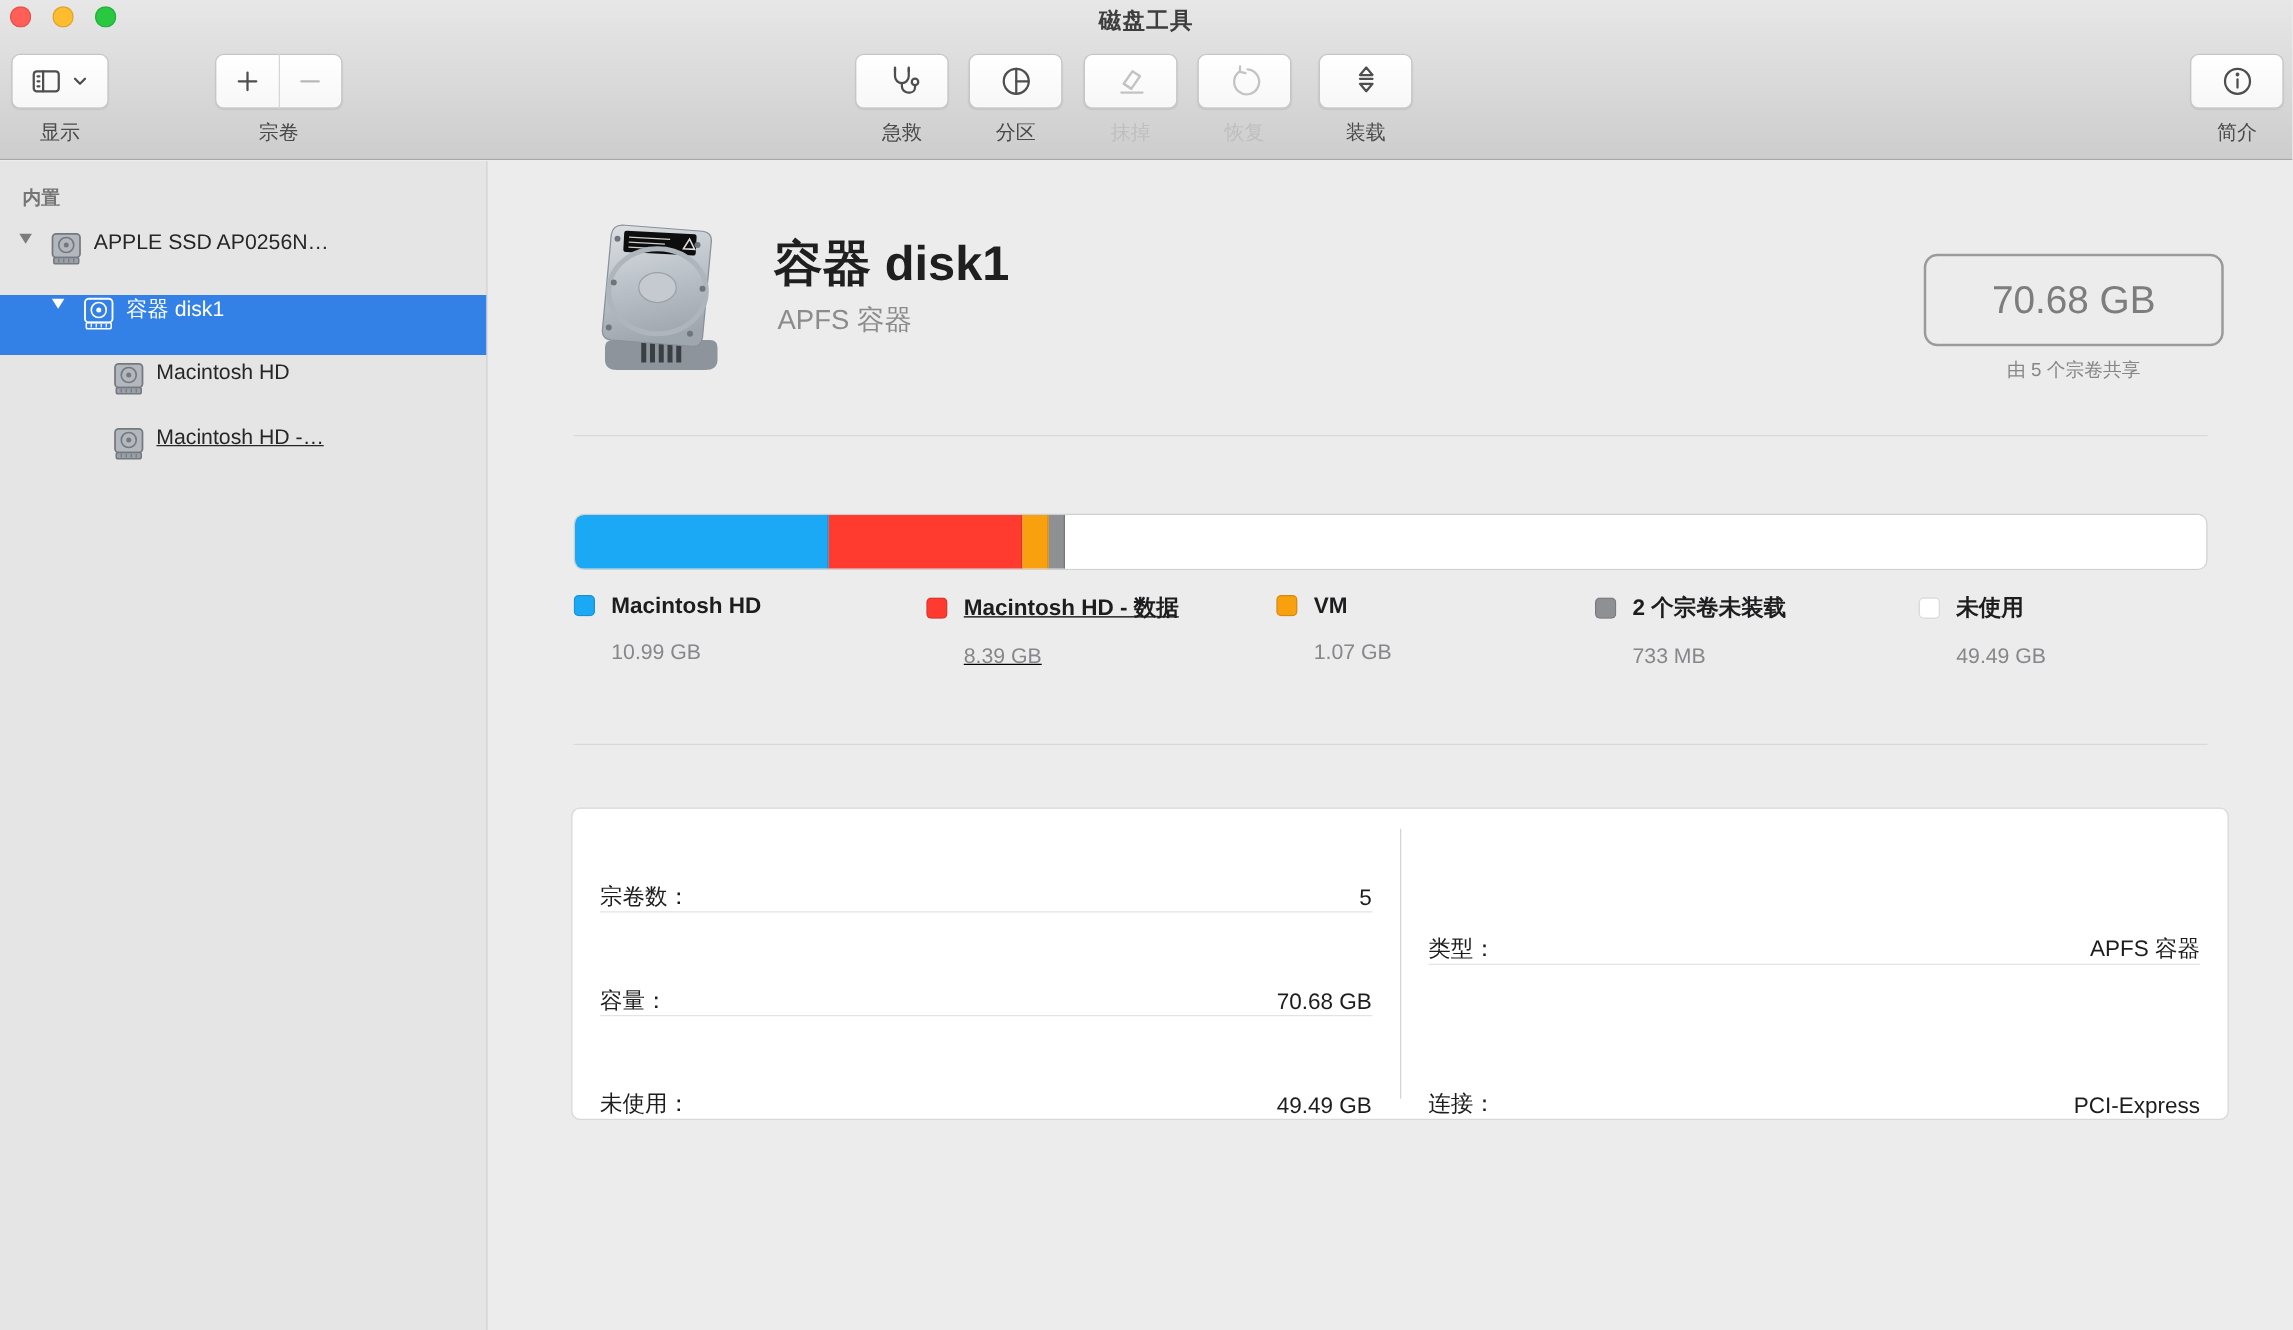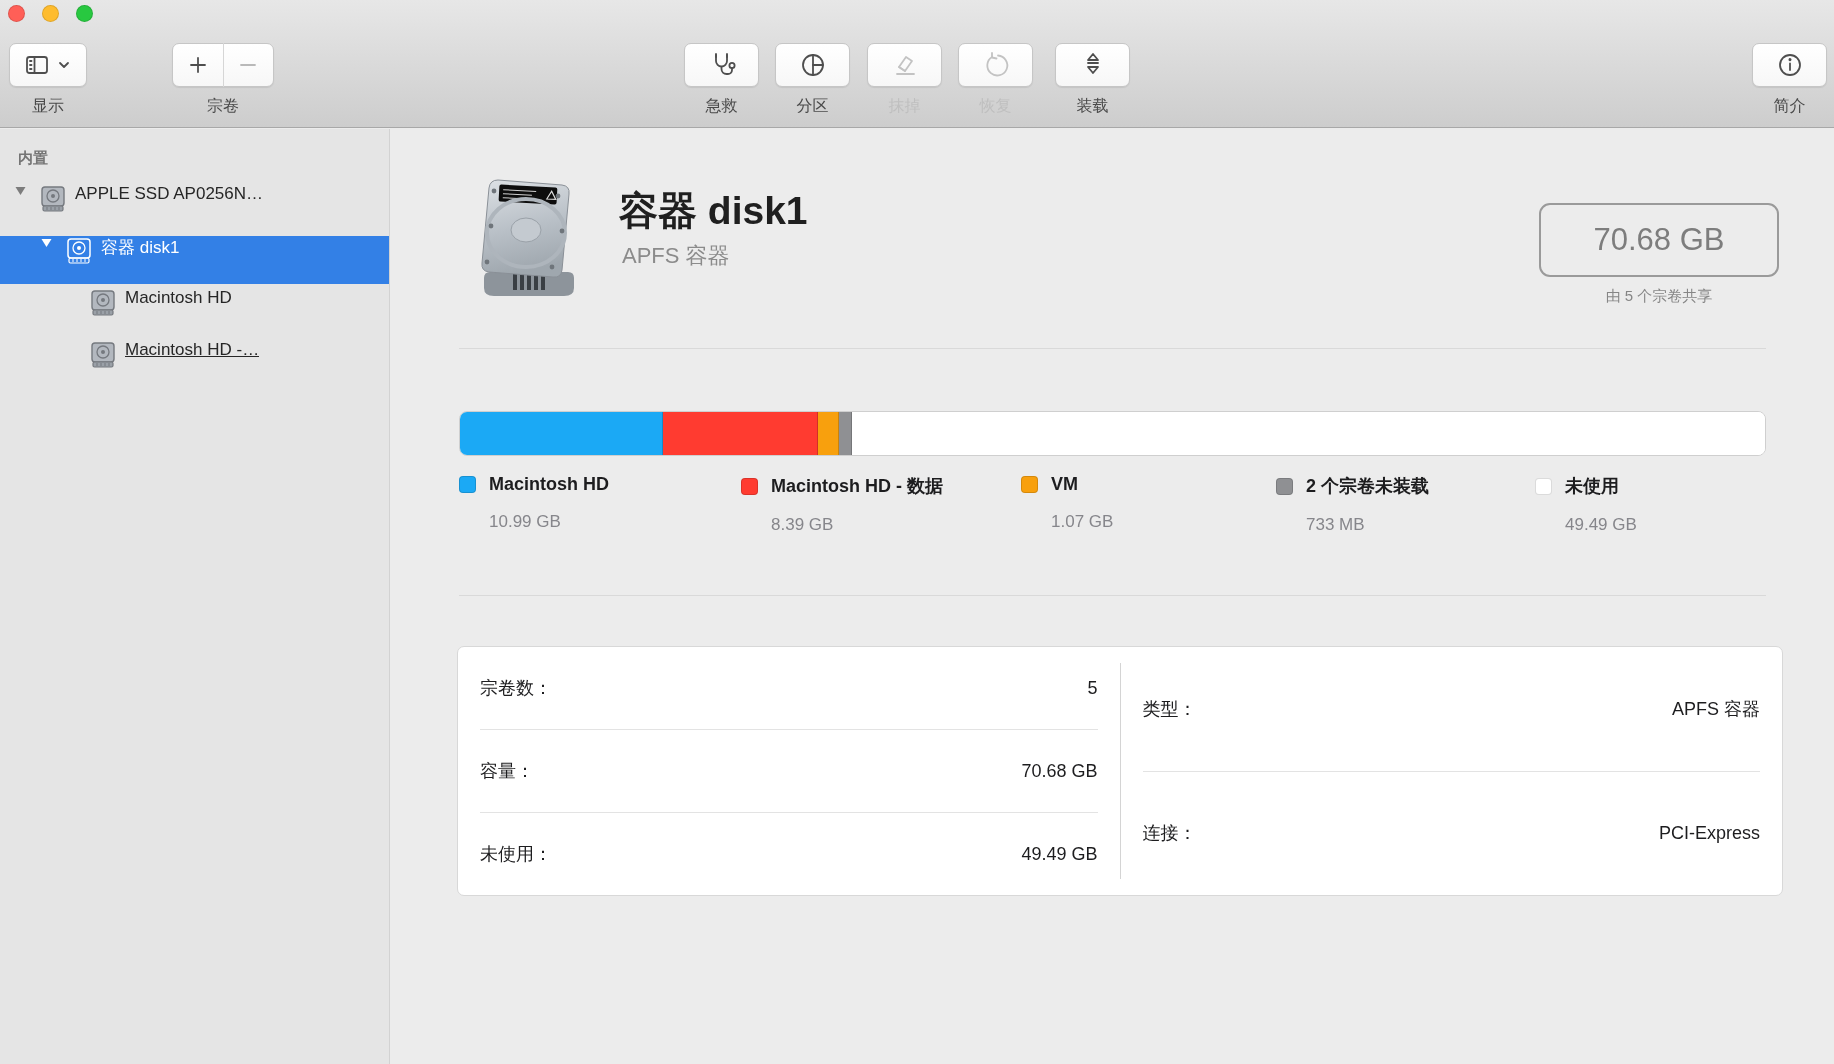--- a/index.html
+++ b/index.html
@@ -61,36 +61,37 @@
   .legend-item { position:absolute; top:345px; }
   .legend-line1 { display:flex; align-items:center; gap:13px; }
   .swatch { width:17px; height:17px; border-radius:4px; border:1px solid rgba(0,0,0,0.14); }
   .legend-name { font-size:18px; font-weight:700; color:#1d1d1f; white-space:nowrap; }
   .legend-size { margin:17px 0 0 30px; font-size:17px; color:#86868b; }
 
   .info-card { position:absolute; left:66px; top:517px; width:1326px; height:250px;
     background:#ffffff; border:1px solid #d8d8d8; border-radius:7px; display:flex; }
   .info-col { flex:1; display:flex; flex-direction:column; padding:0 22px; }
   .col-div { width:1px; background:#d4d4d4; margin:16px 0; }
-  .info-row { flex:1; display:flex; align-items:center; justify-content:space-between;
+  .info-row { flex:1; display:flex; align-items:flex-end; justify-content:space-between;
     font-size:18px; color:#1d1d1f; border-bottom:1px solid #e3e3e3; }
   .info-col .info-row:last-child { border-bottom:none; }
   .info-row .val { text-align:right; }
 </style>
 </head>
 <body>
 
 <div class="window">
 
   <div class="titlebar-toolbar">
     <div class="traffic">
       <span style="background: rgb(255, 95, 87);"></span>
       <span style="background: rgb(254, 188, 46);"></span>
       <span style="background: rgb(40, 200, 64);"></span>
     </div>
+    <div class="window-title">磁盘工具</div>
 
     <div class="tb-item" style="left:9px; width:78px;">
       <div class="tb-btn" style="width:78px;">
         <svg width="26" height="24" viewBox="0 0 26 24">
           <rect x="3" y="4" width="20" height="16" rx="2.5"></rect>
           <line x1="10.5" y1="4" x2="10.5" y2="20"></line>
           <line x1="6" y1="8" x2="7.5" y2="8"></line>
             <line x1="6" y1="12" x2="7.5" y2="12"></line>
             <line x1="6" y1="16" x2="7.5" y2="16"></line>
         </svg>
@@ -306,21 +307,21 @@
       <div class="seg" style="border-right: none; flex: 1 1 0%; background: rgb(255, 255, 255);"></div>
     </div>
 
     <div class="legend-item" style="left:68px;">
       <div class="legend-line1">
         <span class="swatch" style="background: rgb(27, 169, 245);"></span>
         <span class="legend-name">Macintosh HD</span>
       </div>
       <div class="legend-size">10.99 GB</div>
     </div>
-    <div class="legend-item" style="left:350px;">
+    <div class="legend-item" style="left:350px;text-decoration:underline;">
       <div class="legend-line1">
         <span class="swatch" style="background: rgb(255, 59, 48);"></span>
         <span class="legend-name">Macintosh HD - 数据</span>
       </div>
       <div class="legend-size">8.39 GB</div>
     </div>
     <div class="legend-item" style="left:630px;">
       <div class="legend-line1">
         <span class="swatch" style="background: rgb(248, 160, 13);"></span>
         <span class="legend-name">VM</span>

